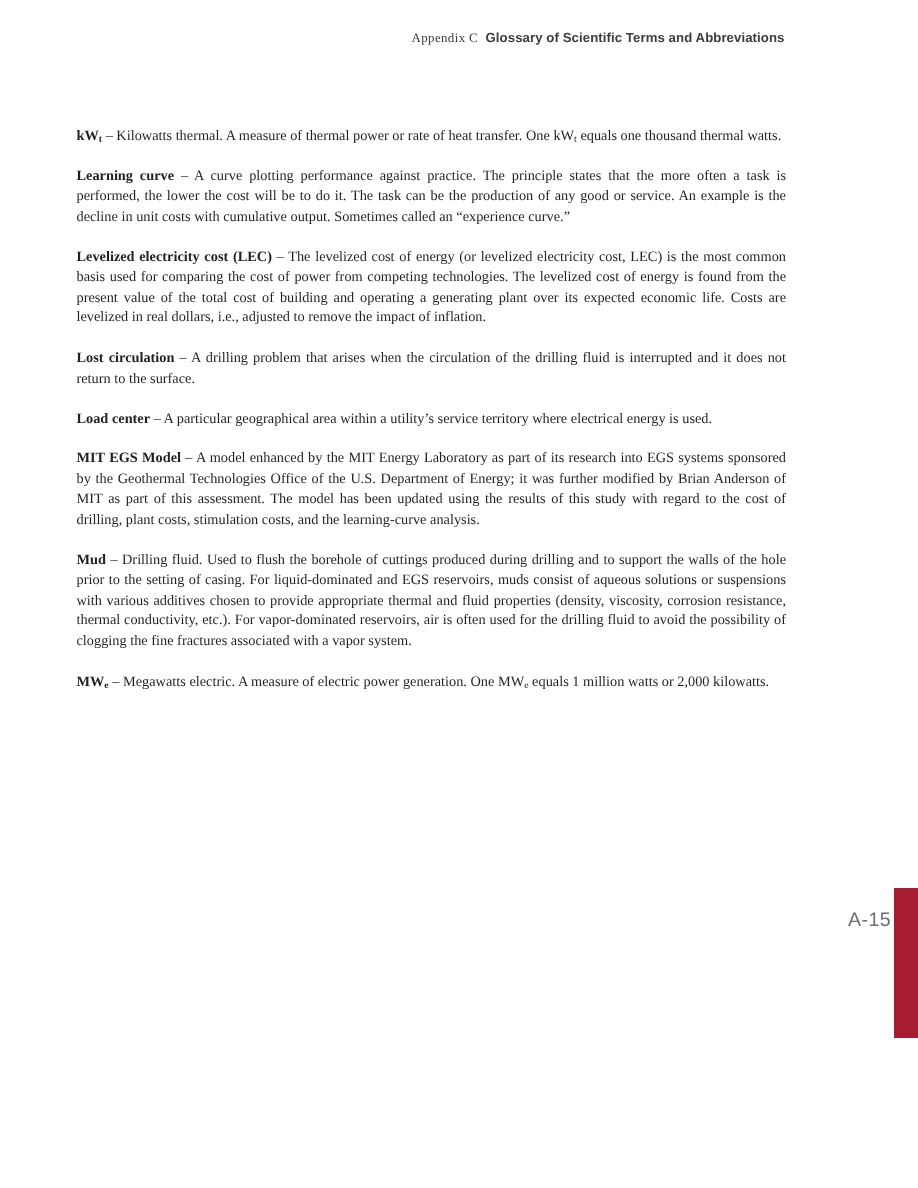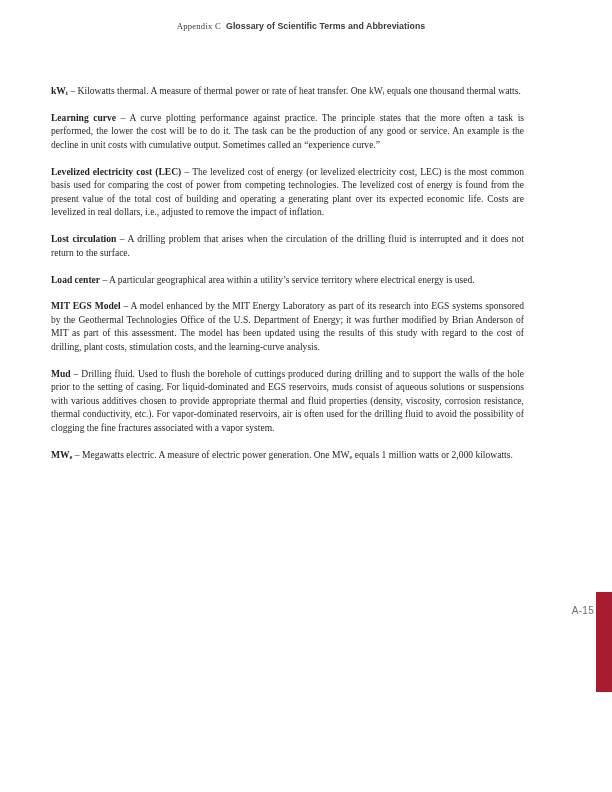--- a/index.html
+++ b/index.html
@@ -20,23 +20,23 @@
     position: absolute;
     inset: 0;
     width: 612px;
     height: 792px;
   }
 
   
   .running-header {
     position: absolute;
     top: 16px;
-    left: 65px;
+    left: 51px;
     width: 472px;
-    text-align: center;
+    text-align: right;
     white-space: nowrap;
     line-height: 1;
   }
   .header-appendix {
     font-family: "Liberation Serif", serif;
     font-size: 8.6px;
     letter-spacing: 0.25px;
     color: #3d3b3c;
   }
   .header-gap {
@@ -81,21 +81,21 @@
   }
 
   
   .folio {
     position: absolute;
     top: 605px;
     left: 560px;
     width: 34px;
     text-align: right;
     font-family: "Liberation Sans", sans-serif;
-    font-size: 10px;
+    font-size: 13px;
     letter-spacing: 0.3px;
     color: #6d6e71;
   }
 
   
   .thumb-tab {
     position: absolute;
     top: 592px;
     left: 596px;
     width: 16px;

